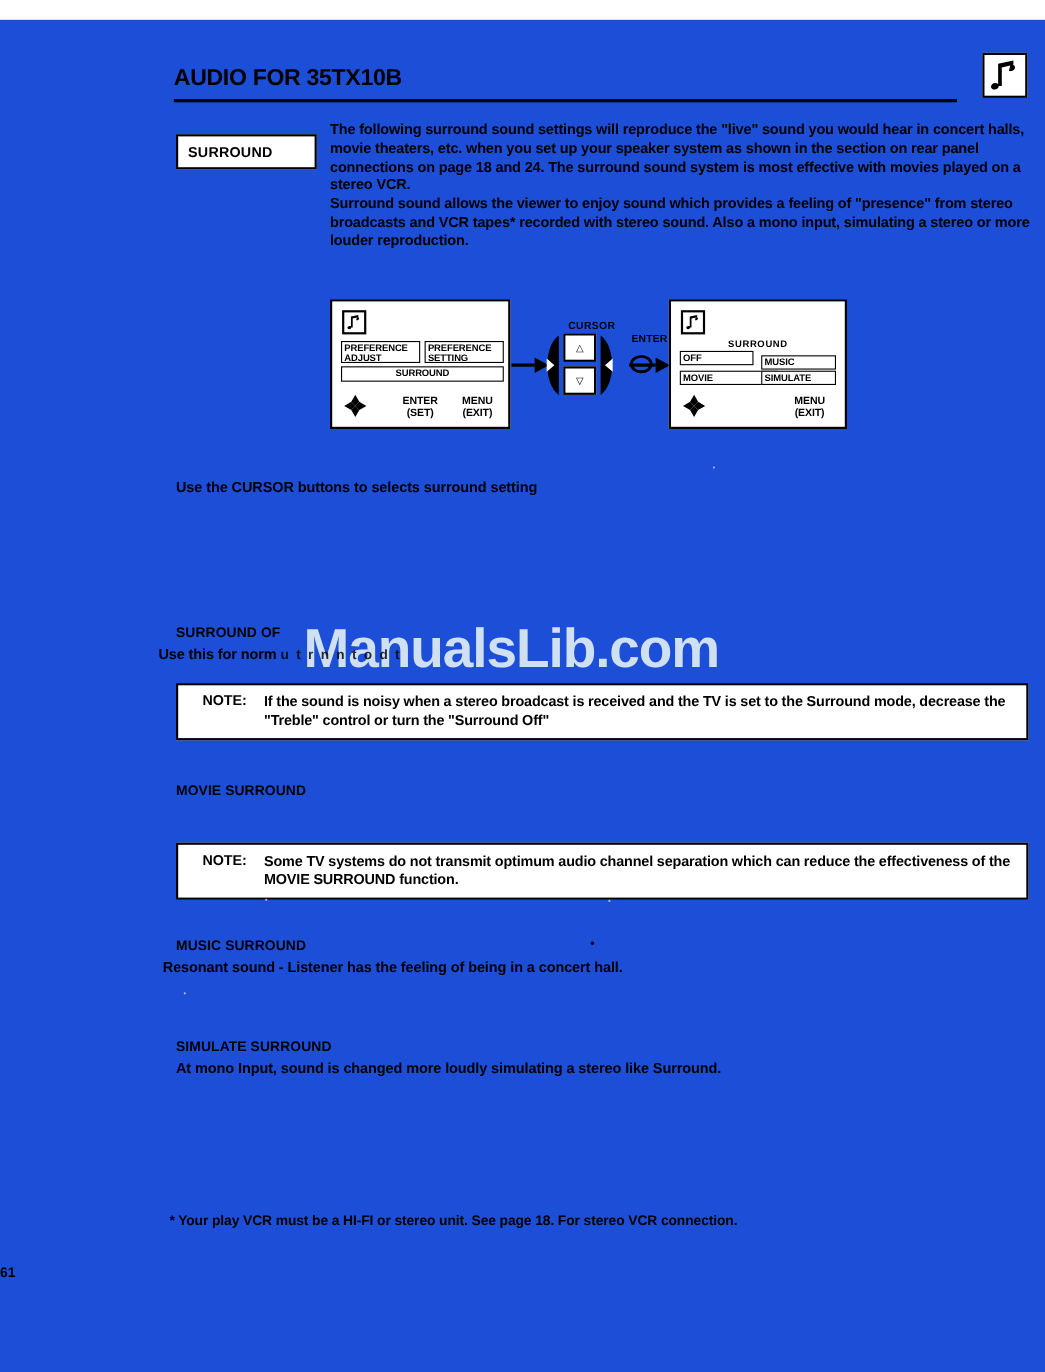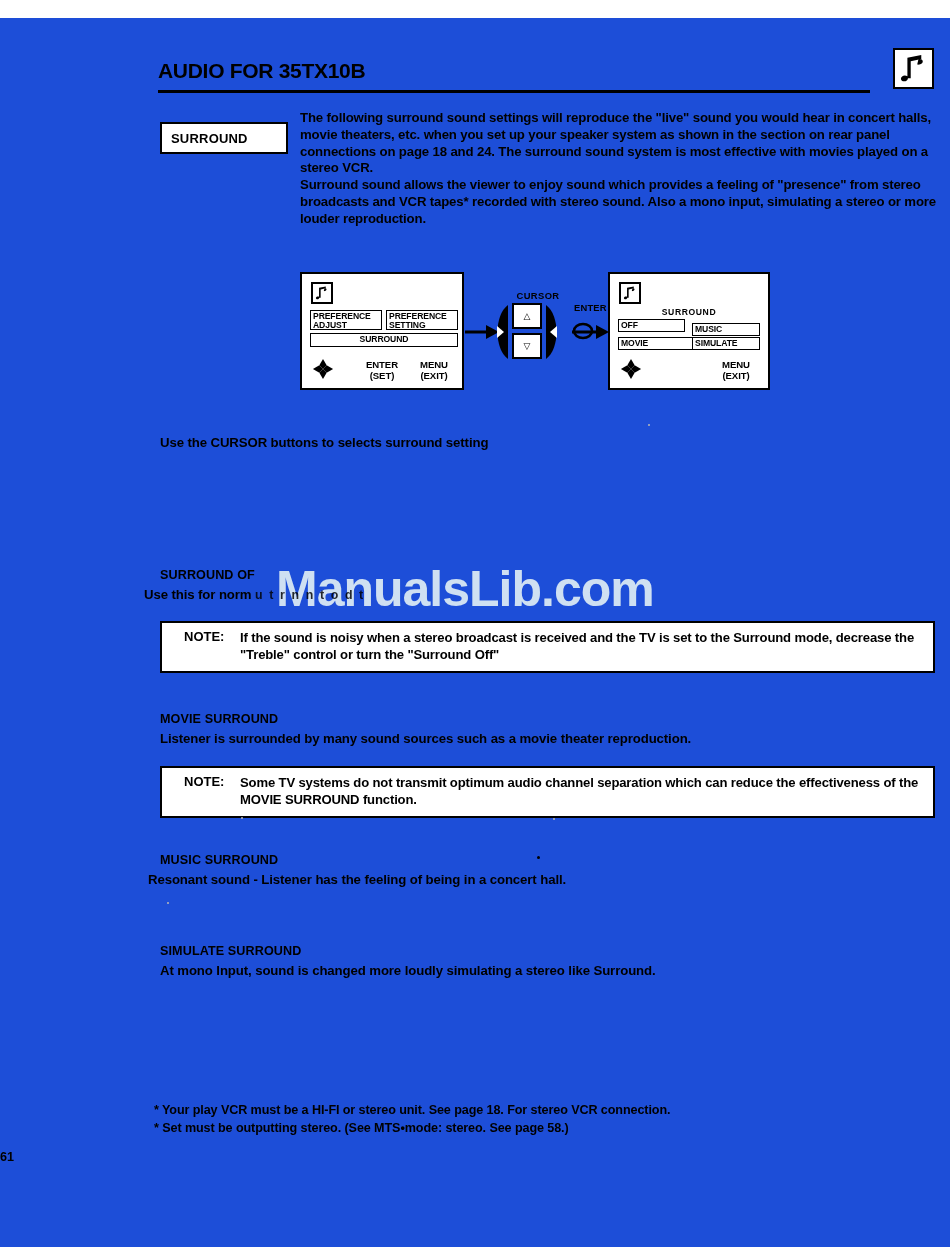--- a/index.html
+++ b/index.html
@@ -471,38 +471,36 @@
   </div>
 
   <div class="note-box note-1">
     <div class="note-row">
       <div class="note-label">NOTE:</div>
       <p class="note-text">If the sound is noisy when a stereo broadcast is received and the TV is set to the Surround mode, decrease the "Treble" control or turn the "Surround Off"</p>
     </div>
   </div>
 
   <div class="section-head s-movie-head">MOVIE SURROUND</div>
-  <div class="section-body s-movie-body">Listener is surrounded by many sound sources such as a movie theater reproduction.</div>
 
   <div class="note-box note-2">
     <div class="note-row">
       <div class="note-label">NOTE:</div>
       <p class="note-text">Some TV systems do not transmit optimum audio channel separation which can reduce the effectiveness of the MOVIE SURROUND function.</p>
     </div>
   </div>
 
   <div class="section-head s-music-head">MUSIC SURROUND</div>
   <div class="section-body s-music-body">Resonant sound - Listener has the feeling of being in a concert hall.</div>
 
   <div class="section-head s-sim-head">SIMULATE SURROUND</div>
   <div class="section-body s-sim-body">At mono Input, sound is changed more loudly simulating a stereo like Surround.</div>
 
   <div class="footnotes">
     <p>* Your play VCR must be a HI-FI or stereo unit. See page 18.  For stereo VCR connection.</p>
-    <p>* Set must be outputting stereo. (See MTS•mode: stereo. See page 58.)</p>
   </div>
 
   <div class="page-number">61</div>
 
   <div class="speck" style="left:241px;top:799px;"></div>
   <div class="speck" style="left:553px;top:800px;"></div>
   <div class="speck" style="left:167px;top:884px;"></div>
   <div class="speck" style="left:648px;top:406px;"></div>
   <div class="speck" style="left:537px;top:838px;width:3px;height:3px;background:#000;"></div>
 

